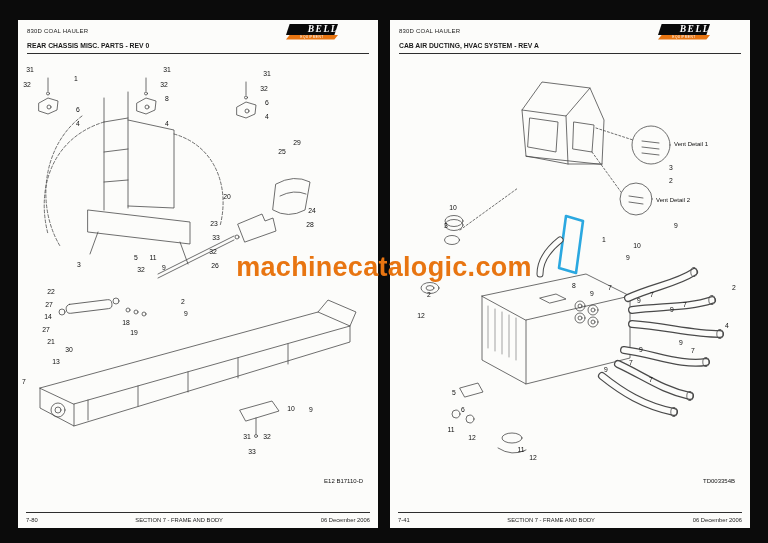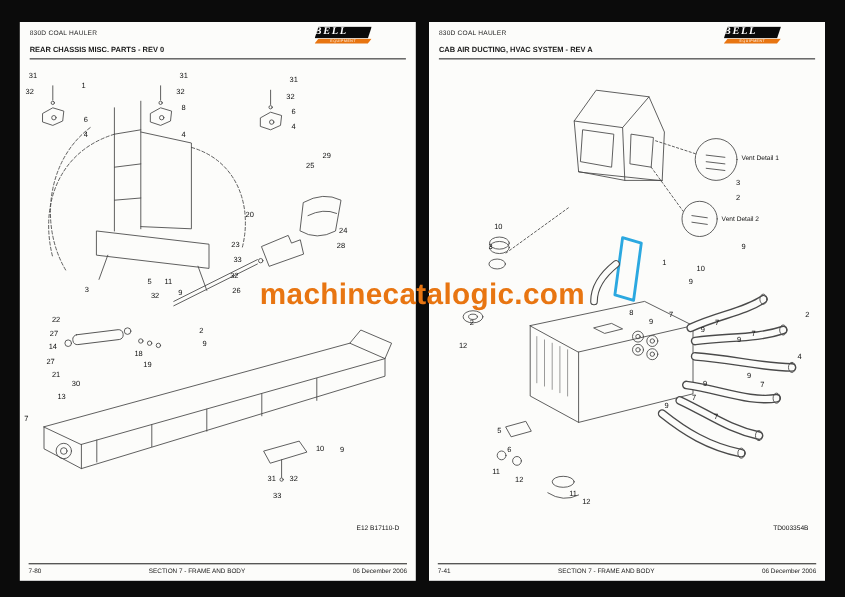--- a/index.html
+++ b/index.html
@@ -23,21 +23,21 @@
     font-size:6px; letter-spacing:0.2px; color:#222;
   }
   .pg-title {
     position:absolute; top:22px; left:9px; right:9px;
     font-size:6.8px; font-weight:bold;
     border-bottom:1px solid #2e2e2e; padding-bottom:4px;
   }
   .logo { position:absolute; top:4px; right:40px; width:52px; }
   .logo-black {
     display:block; background:#0a0a0a; color:#fff;
-    font-weight:bold; font-style:italic; text-align:left;
+    font-weight:bold; font-style:italic; text-align:right;
     font-size:9.5px; line-height:11px; letter-spacing:1.5px;
     font-family:"Liberation Serif","DejaVu Serif",serif;
     clip-path:polygon(7% 0,100% 0,93% 100%,0 100%);
   }
   .logo-orange {
     display:block; background:var(--logo-orange,#e87511); color:#fff;
     text-align:center; font-size:3.2px; line-height:4.5px; letter-spacing:0.5px;
     clip-path:polygon(7% 0,100% 0,93% 100%,0 100%);
   }
   .art { position:absolute; left:0; top:38px; width:360px; height:440px; }

